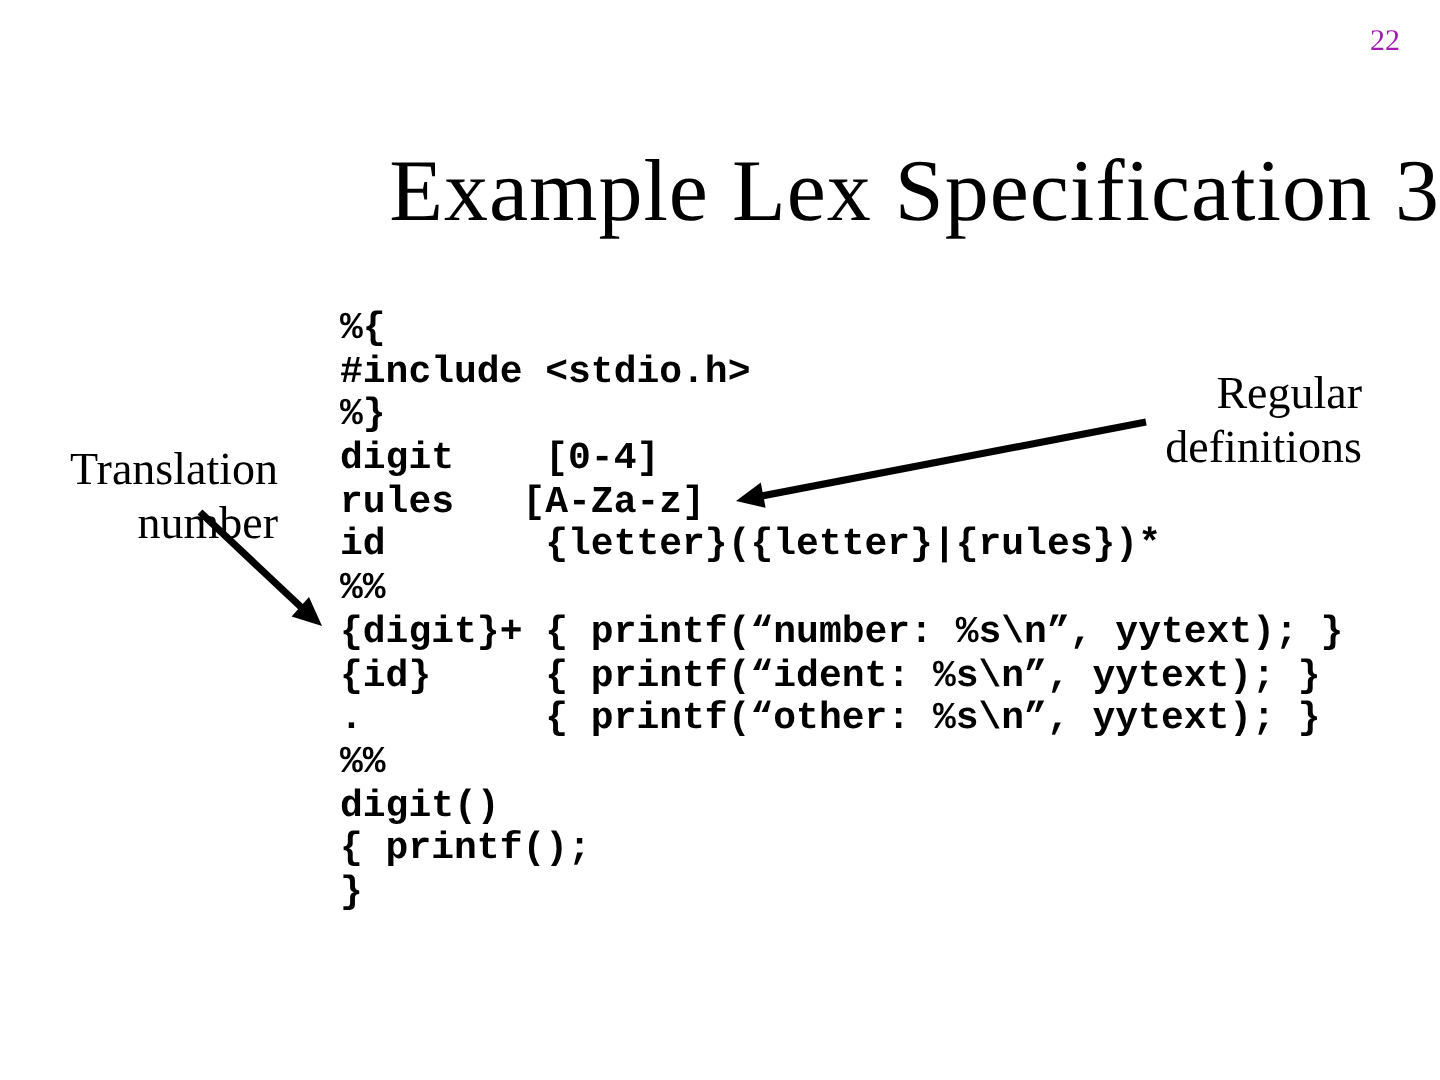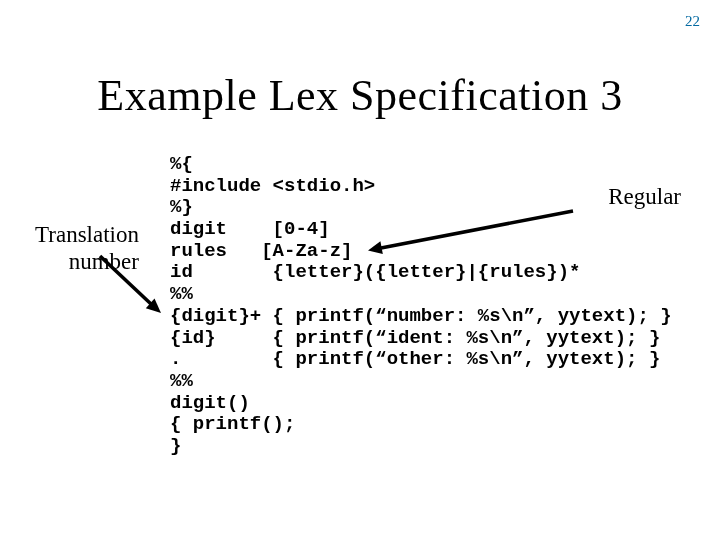--- a/index.html
+++ b/index.html
@@ -16,29 +16,29 @@
     font-family: "Liberation Serif", serif;
     color: #000000;
   }
   .page-number {
     position: absolute;
     top: 13px;
     left: 650px;
     width: 50px;
     text-align: right;
     font-size: 15px;
-    color: #0369a1;
+    color: #a21caf;
   }
   .title {
     position: absolute;
     top: 70px;
     left: 0;
     width: 720px;
     margin: 0;
-    text-align: center;
+    text-align: right;
     font-size: 44px;
     font-weight: normal;
     letter-spacing: 0.5px;
     white-space: nowrap;
   }
   .code-block {
     position: absolute;
     top: 154px;
     left: 170px;
     font-family: "Liberation Mono", monospace;
@@ -85,20 +85,21 @@
 
   <h1 class="title">Example Lex Specification 3</h1>
 
   <div class="anno-label label-translation">
     <span>Translation</span>
     <span>number</span>
   </div>
 
   <div class="anno-label label-regular">
     <span>Regular</span>
+    <span>definitions</span>
   </div>
 
   <div class="code-block">
     <div class="code-line">%{</div>
     <div class="code-line">#include &lt;stdio.h&gt;</div>
     <div class="code-line">%}</div>
     <div class="code-line">digit    [0-4]</div>
     <div class="code-line">rules   [A-Za-z]</div>
     <div class="code-line">id       {letter}({letter}|{rules})*</div>
     <div class="code-line">%%</div>

